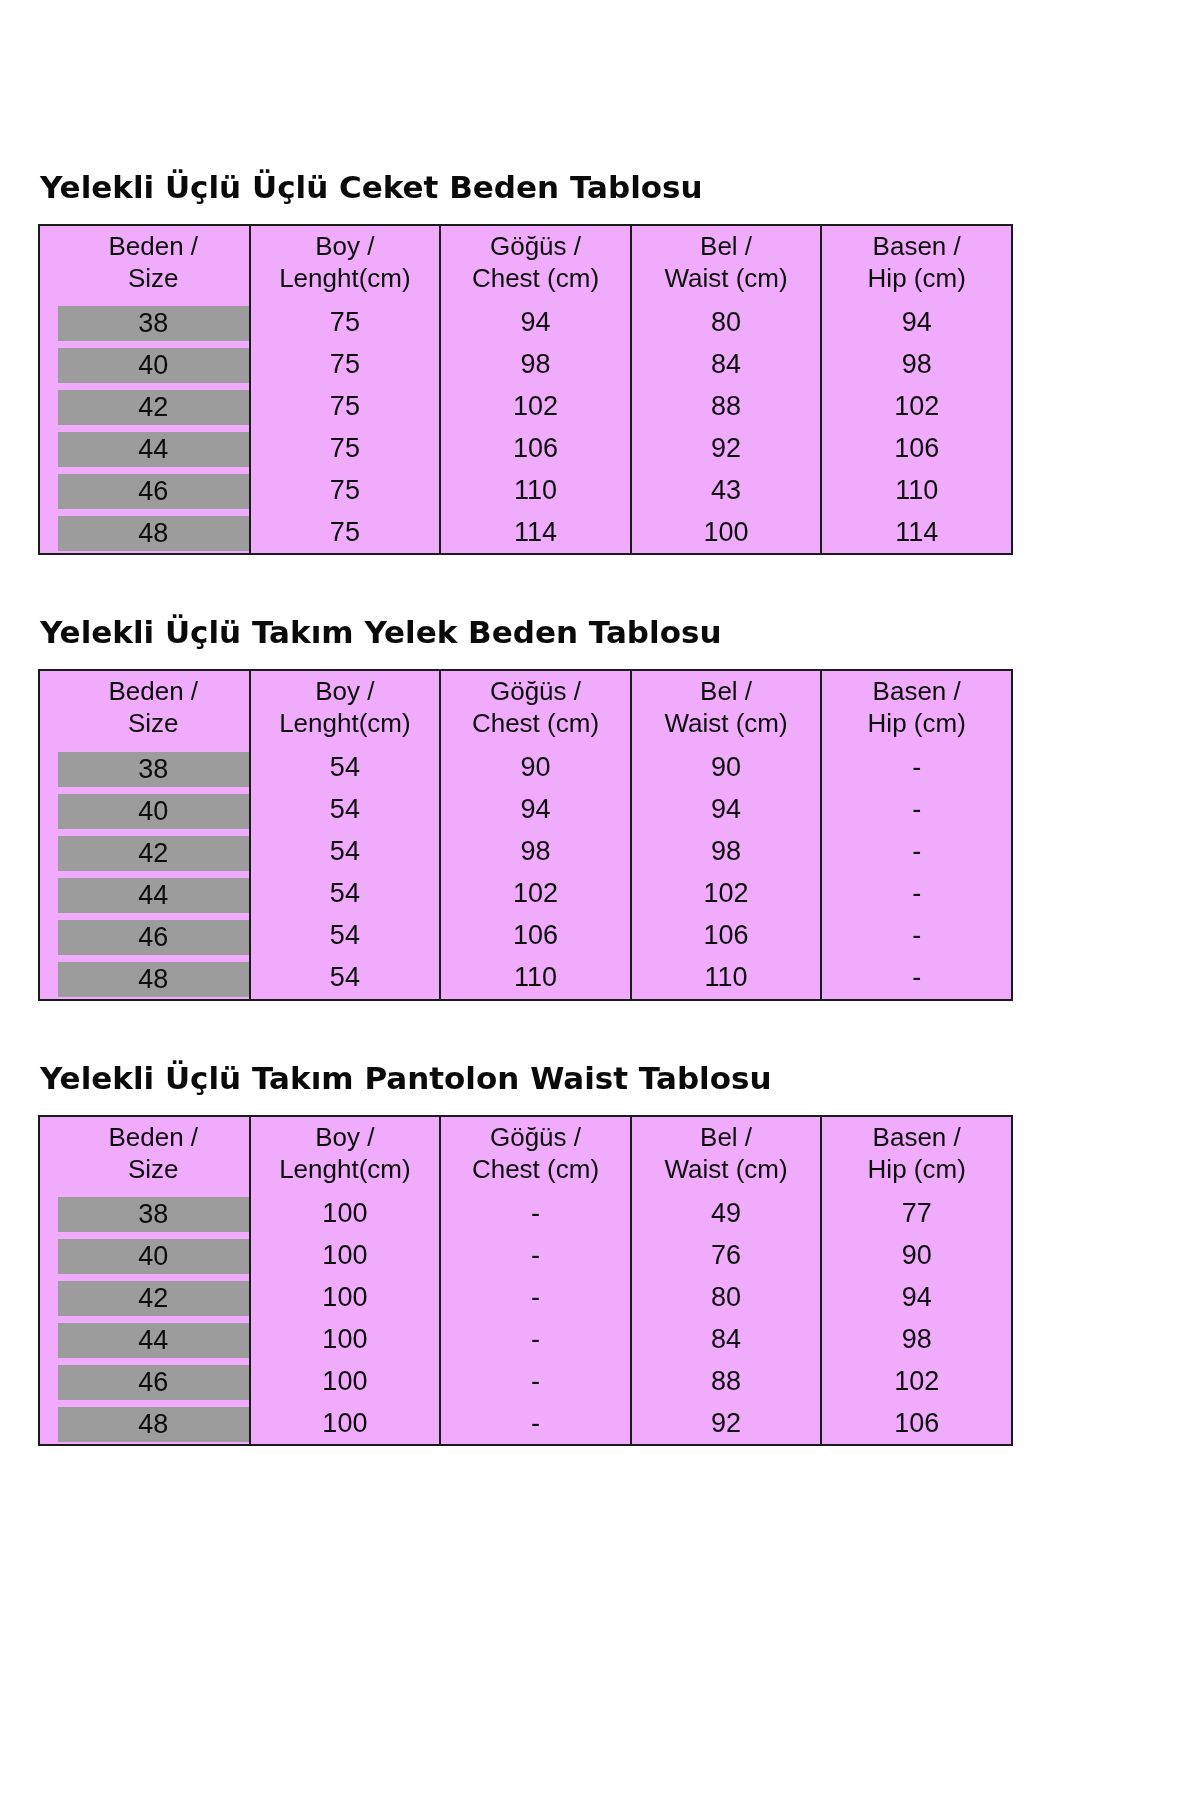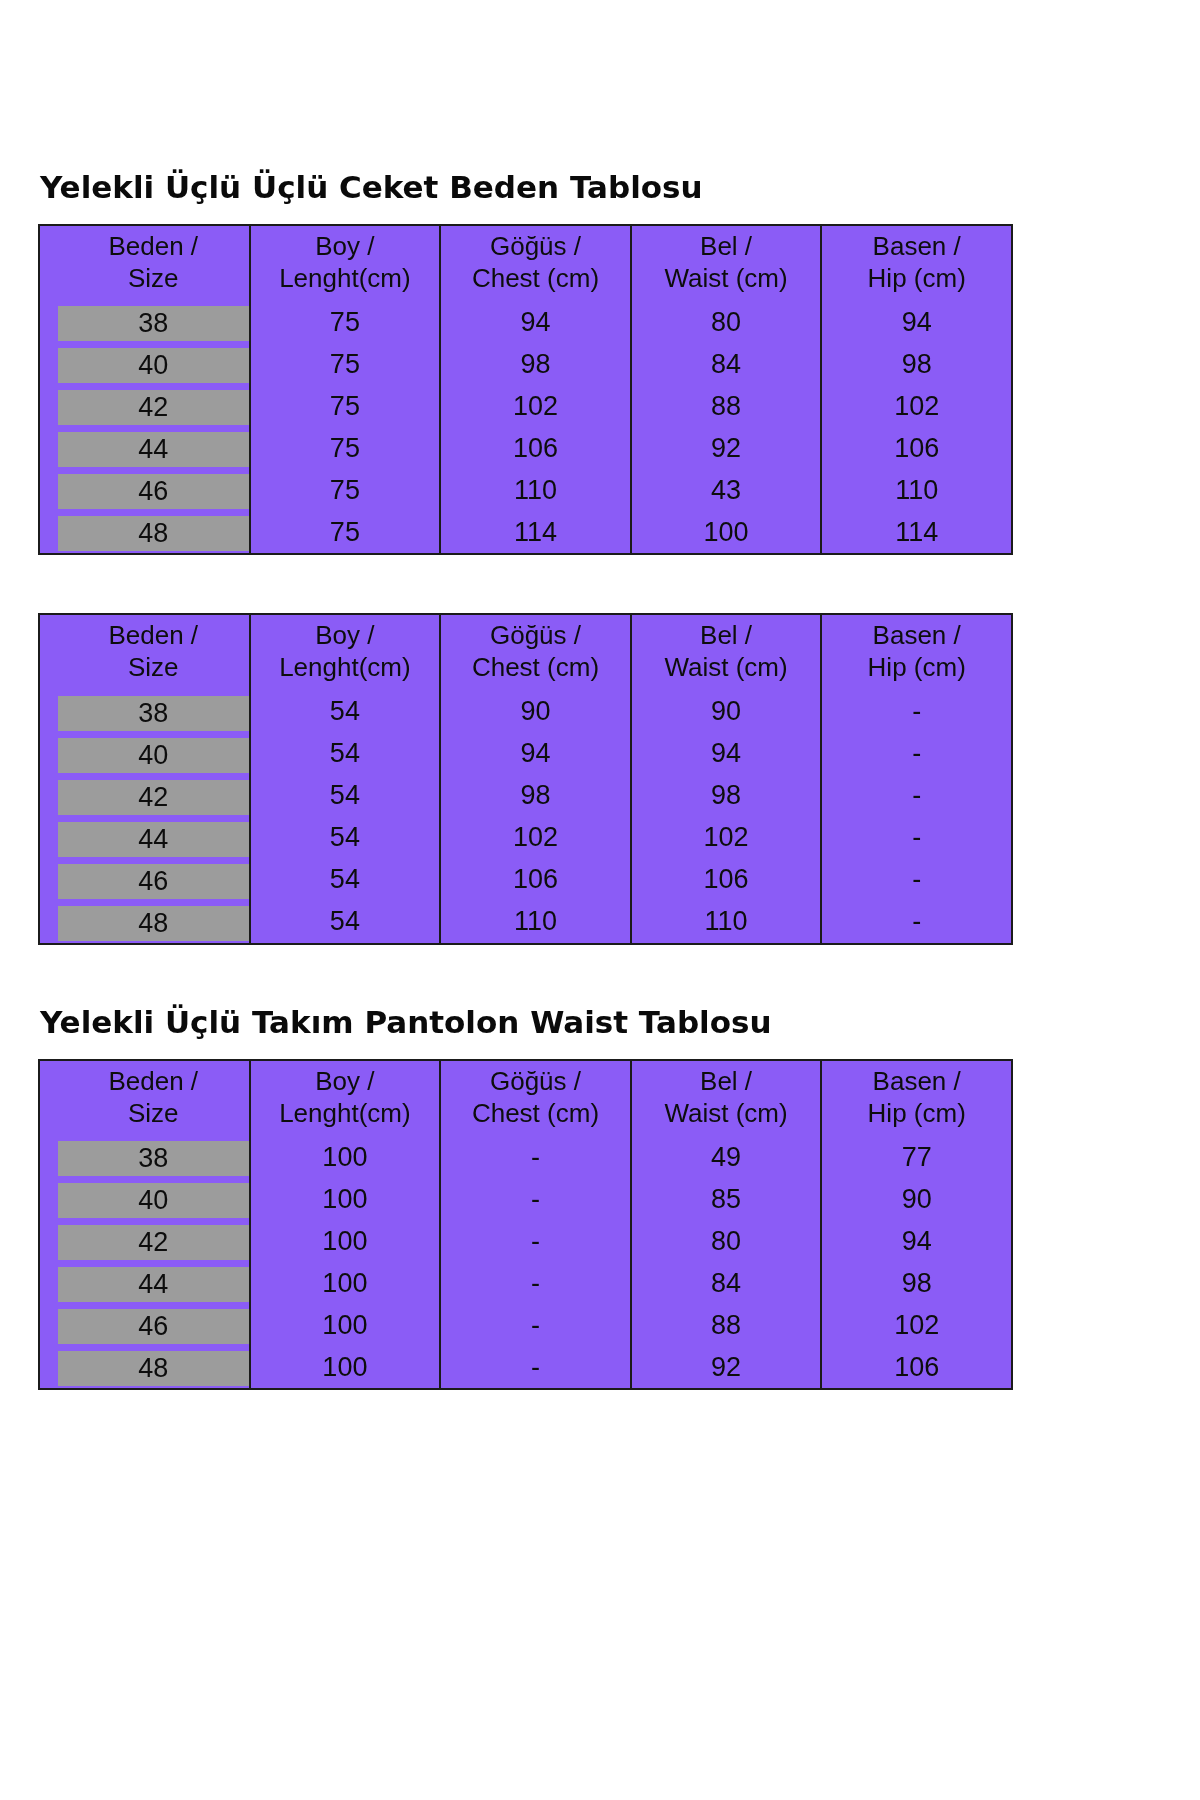--- a/index.html
+++ b/index.html
@@ -28,21 +28,21 @@
     margin: 0 0 18px 2px;
     color: var(--title, #0a0a0a);
     white-space: nowrap;
   }
   table.size-table {
     width: 100%;
     border-collapse: separate;
     border-spacing: 0;
     border: 2px solid var(--border, #1b1b1b);
     table-layout: fixed;
-    background: #8b5cf6;
+    background: #f0abfc;
     padding-left: 18px;
   }
   table.size-table th {
     border-left: 2px solid var(--border, #1b1b1b);
     font-size: 26px;
     font-weight: 400;
     line-height: 1.22;
     padding: 5px 0 7px;
     text-align: center;
     white-space: pre-line;
@@ -146,20 +146,21 @@
             <td>75</td>
             <td>114</td>
             <td>100</td>
             <td>114</td>
           </tr>
         </tbody>
     </table>
   </section>
 
   <section class="chart-block">
+    <h2 class="table-title">Yelekli Üçlü Takım Yelek Beden Tablosu</h2>
     <table class="size-table">
       <thead>
         <tr>
           <th>Beden /
 Size</th>
           <th>Boy /
 Lenght(cm)</th>
           <th>Göğüs /
 Chest (cm)</th>
           <th>Bel /
@@ -253,21 +254,21 @@
             <td>-</td>
             <td>49</td>
             <td>77</td>
           </tr>
           <tr>
             <td class="size-cell">
               <div class="size-chip">40</div>
             </td>
             <td>100</td>
             <td>-</td>
-            <td>85</td>
+            <td>76</td>
             <td>90</td>
           </tr>
           <tr>
             <td class="size-cell">
               <div class="size-chip">42</div>
             </td>
             <td>100</td>
             <td>-</td>
             <td>80</td>
             <td>94</td>

